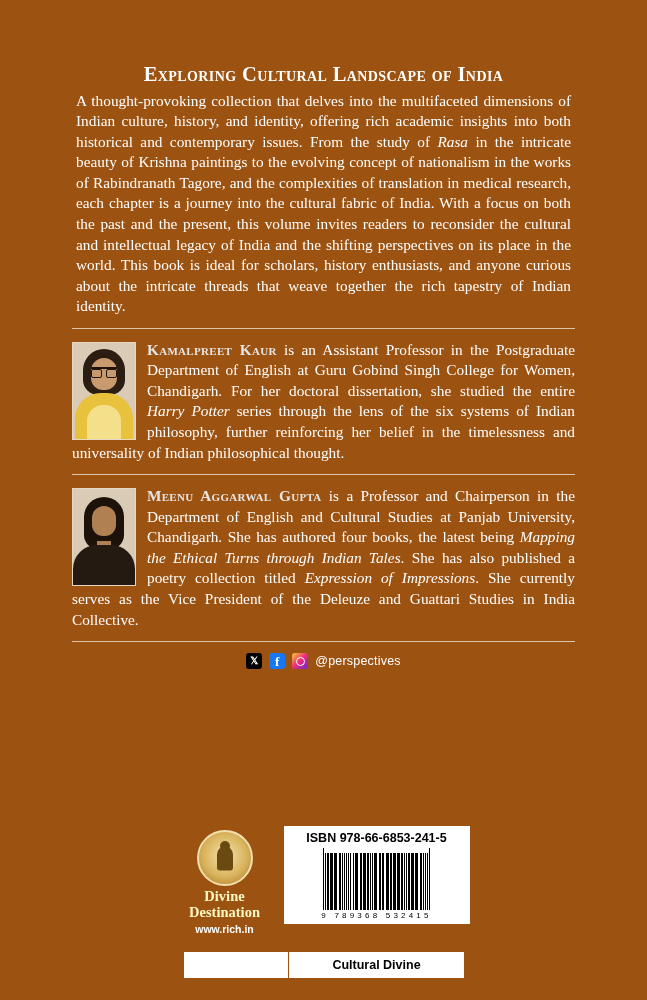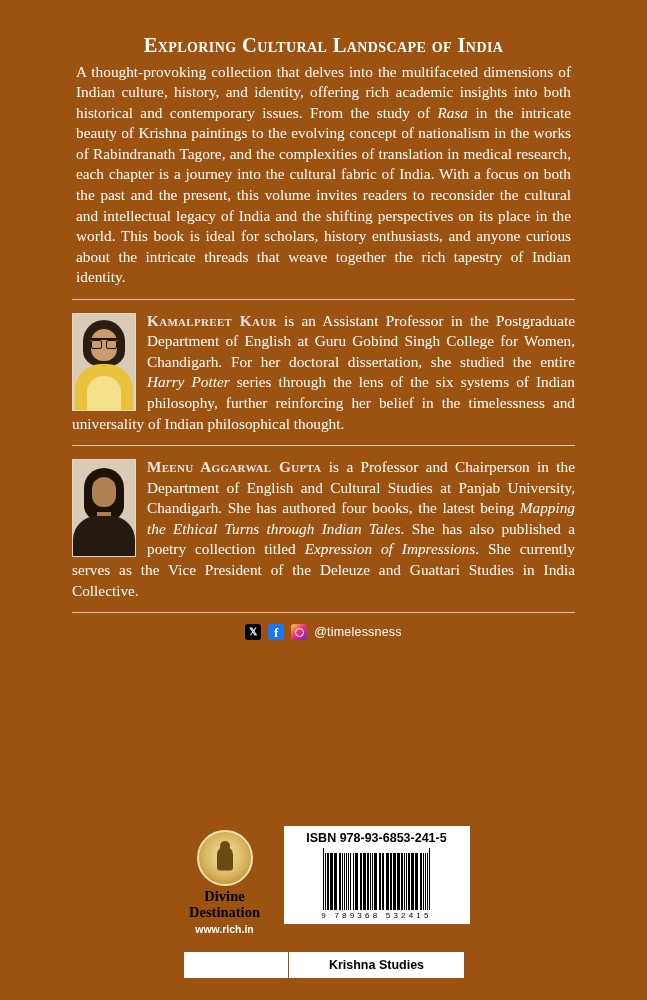--- a/index.html
+++ b/index.html
@@ -12,21 +12,21 @@
     background: #9c5210;
     font-family: "Liberation Serif", serif;
     color: #ffffff;
     overflow: hidden;
   }
   .page {
     position: relative;
     width: 647px;
     height: 1000px;
     box-sizing: border-box;
-    padding: 33px 72px 0 72px;
+    padding: 62px 72px 0 72px;
   }
   .title {
     text-align: center;
     font-size: 20.5px;
     font-variant: small-caps;
     letter-spacing: 0.4px;
     font-weight: bold;
     margin: 0 0 4px 0;
     line-height: 1.2;
   }
@@ -196,21 +196,21 @@
     position: absolute; left: 50%; top: 9px;
     transform: translateX(-50%);
     width: 10px; height: 10px; border-radius: 50%;
     background: #6b4a12;
   }
   .logo .pub {
     font-family: "Liberation Serif", serif;
     font-size: 14.5px;
     font-weight: bold;
     line-height: 1.1;
-    color: #000000;
+    color: #fef9c3;
   }
   .logo .site {
     font-family: "Liberation Sans", sans-serif;
     font-size: 10.5px;
     font-weight: bold;
     margin-top: 2px;
     color: #ffffff;
   }
   .isbn-box {
     background: #ffffff;
@@ -304,37 +304,37 @@
     <span class="name">Meenu Aggarwal Gupta</span><span> is a Professor and Chairperson in the Department of English and Cultural Studies at Panjab University, Chandigarh. She has authored four books, the latest being </span><i>Mapping the Ethical Turns through Indian Tales</i><span>. She has also published a poetry collection titled </span><i>Expression of Impressions</i><span>. She currently serves as the Vice President of the Deleuze and Guattari Studies in India Collective.</span>
     <div class="clear"></div>
   </div>
 
   <hr class="rule">
 
   <div class="social">
     <span class="sq x">𝕏</span>
     <span class="sq fb">f</span>
     <span class="sq ig"></span>
-    <span class="handle">@timelessness</span>
+    <span class="handle">@perspectives</span>
   </div>
 
   <div class="bottom">
     <div class="bottom-inner">
       <div class="logo">
         <div class="emblem">
           <div class="head"></div>
           <div class="buddha"></div>
         </div>
         <div class="pub">Divine</div>
         <div class="pub">Destination</div>
         <div class="site">www.rich.in</div>
       </div>
 
       <div class="isbn-box">
-        <div class="isbn-text">ISBN 978-93-6853-241-5</div>
+        <div class="isbn-text">ISBN 978-66-6853-241-5</div>
         <div class="barcode">
             <span style="width: 1px; background: rgb(0, 0, 0); height: 100%;"></span>
             <span style="width: 1px; background: transparent; height: 100%;"></span>
             <span style="width: 1px; background: rgb(0, 0, 0); height: 92%;"></span>
             <span style="width: 1px; background: transparent; height: 92%;"></span>
             <span style="width: 2px; background: rgb(0, 0, 0); height: 92%;"></span>
             <span style="width: 1px; background: transparent; height: 92%;"></span>
             <span style="width: 3px; background: rgb(0, 0, 0); height: 92%;"></span>
             <span style="width: 1px; background: transparent; height: 92%;"></span>
             <span style="width: 3px; background: rgb(0, 0, 0); height: 92%;"></span>
@@ -402,16 +402,16 @@
             <span style="width: 1px; background: rgb(0, 0, 0); height: 100%;"></span>
             <span style="width: 1px; background: transparent; height: 100%;"></span>
           </div>
         <div class="barcode-digits">9 789368 532415</div>
       </div>
     </div>
   </div>
 
   <div class="footer-bar">
     <div class="left-cell"></div>
-    <div class="subject">Krishna Studies</div>
+    <div class="subject">Cultural Divine</div>
   </div>
 
 </div>
 
 </body></html>

